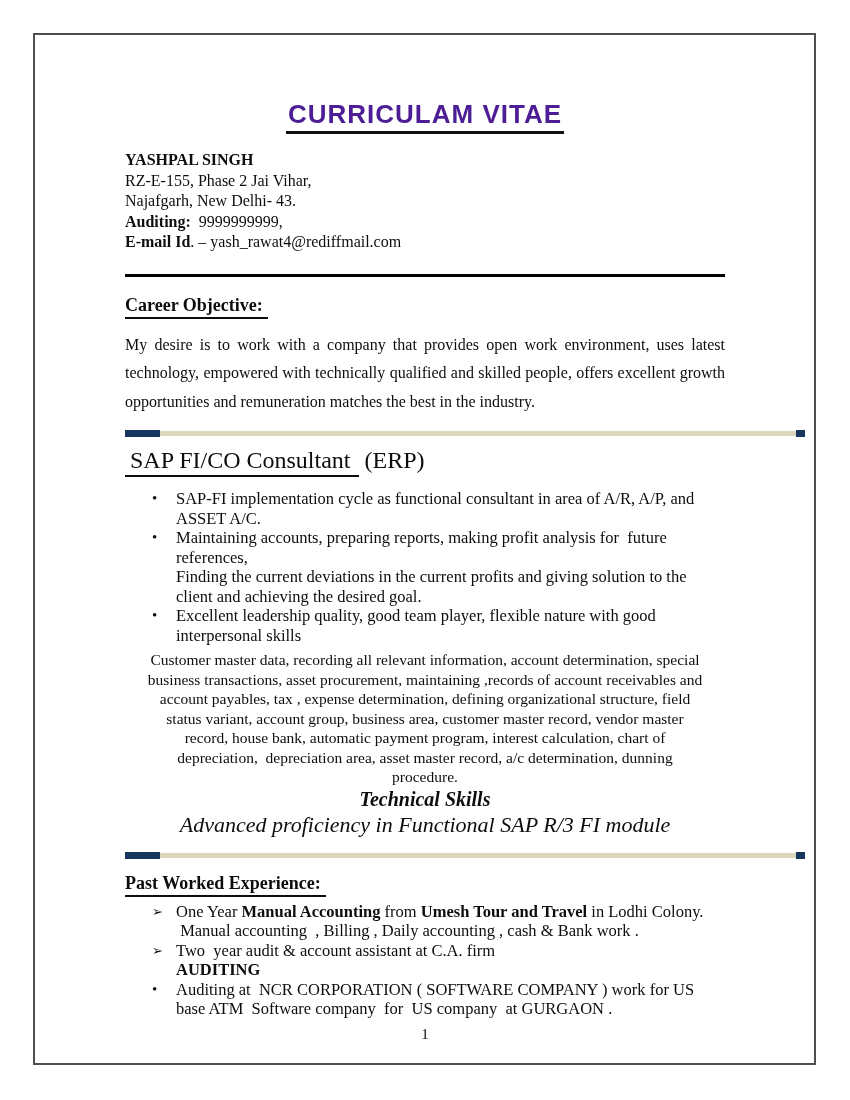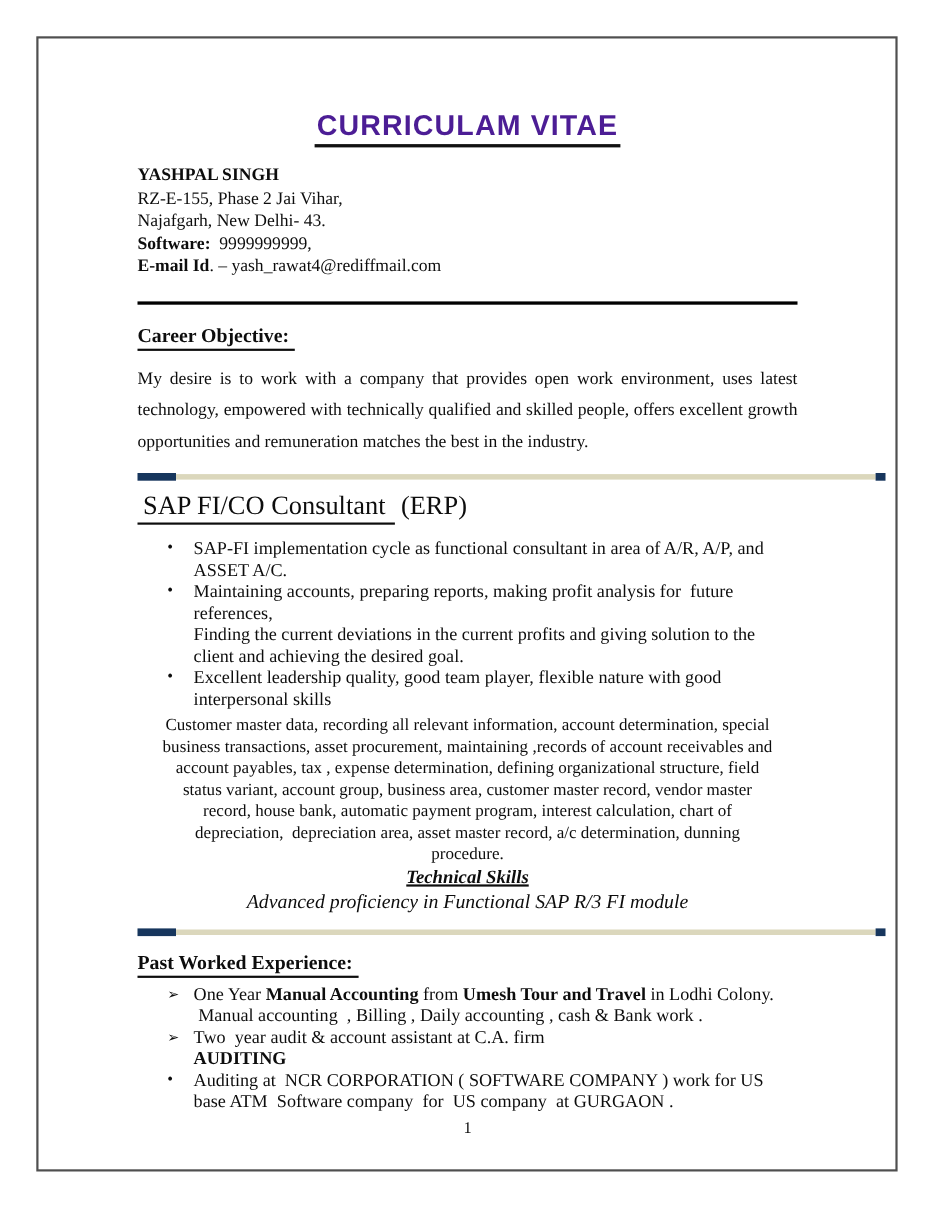--- a/index.html
+++ b/index.html
@@ -59,24 +59,24 @@
   }
   .center-sub {
     text-align:center; font-style:italic; font-size:13.5px;
     text-decoration:underline; margin-top:1px;
   }
   .core-para {
     margin-top:5px; text-align:center; font-size:15.5px;
     line-height:19.5px; white-space:pre-wrap;font-family:Liberation Serif, serif;
   }
   .tech-heading {
-    text-align:center; font-size:17px; font-weight:bold; font-style:italic;
-    text-decoration:underline; text-decoration-thickness:2px; margin-top:1px;
+    text-align:center; font-size:20px; font-weight:bold; font-style:italic;
+    text-decoration-thickness:2px; margin-top:1px;
   }
-  .tech-line { text-align:center; font-size:18px; font-style:italic; margin-top:1px; }
+  .tech-line { text-align:center; font-size:22px; font-style:italic; margin-top:1px; }
   .exp-heading { margin-top:14px; }
   .exp-list { margin-top:5px; list-style:none; }
   .exp-list li { display:flex; }
   .exp-text {
     flex:1; font-size:16.5px; line-height:19.5px; white-space:pre-wrap;
   }
   .exp-text .b { font-weight:bold; }
   .arrow-marker { font-size:13px; }
   .page-num { text-align:center; font-size:15px; margin-top:7px; }
 </style>
@@ -88,21 +88,21 @@
 <div class="content">
 
   <div class="doc-title-wrap">
     <span class="doc-title">CURRICULAM VITAE</span>
   </div>
 
   <div class="contact">
     <div class="b">YASHPAL SINGH</div>
     <div>RZ-E-155, Phase 2 Jai Vihar,</div>
     <div>Najafgarh, New Delhi- 43.</div>
-    <div><span class="b">Software:</span><span style="white-space:pre">  9999999999,</span></div>
+    <div><span class="b">Auditing:</span><span style="white-space:pre">  9999999999,</span></div>
     <div><span class="b">E-mail Id</span><span>. – yash_rawat4@rediffmail.com</span></div>
   </div>
 
   <div class="rule-black"></div>
 
   <div class="sec-heading">
     <span class="u">Career Objective: </span>
   </div>
 
   <div class="objective">My desire is to work with a company that provides open work environment, uses latest technology, empowered with technically qualified and skilled people, offers excellent growth opportunities and remuneration matches the best in the industry.</div>

